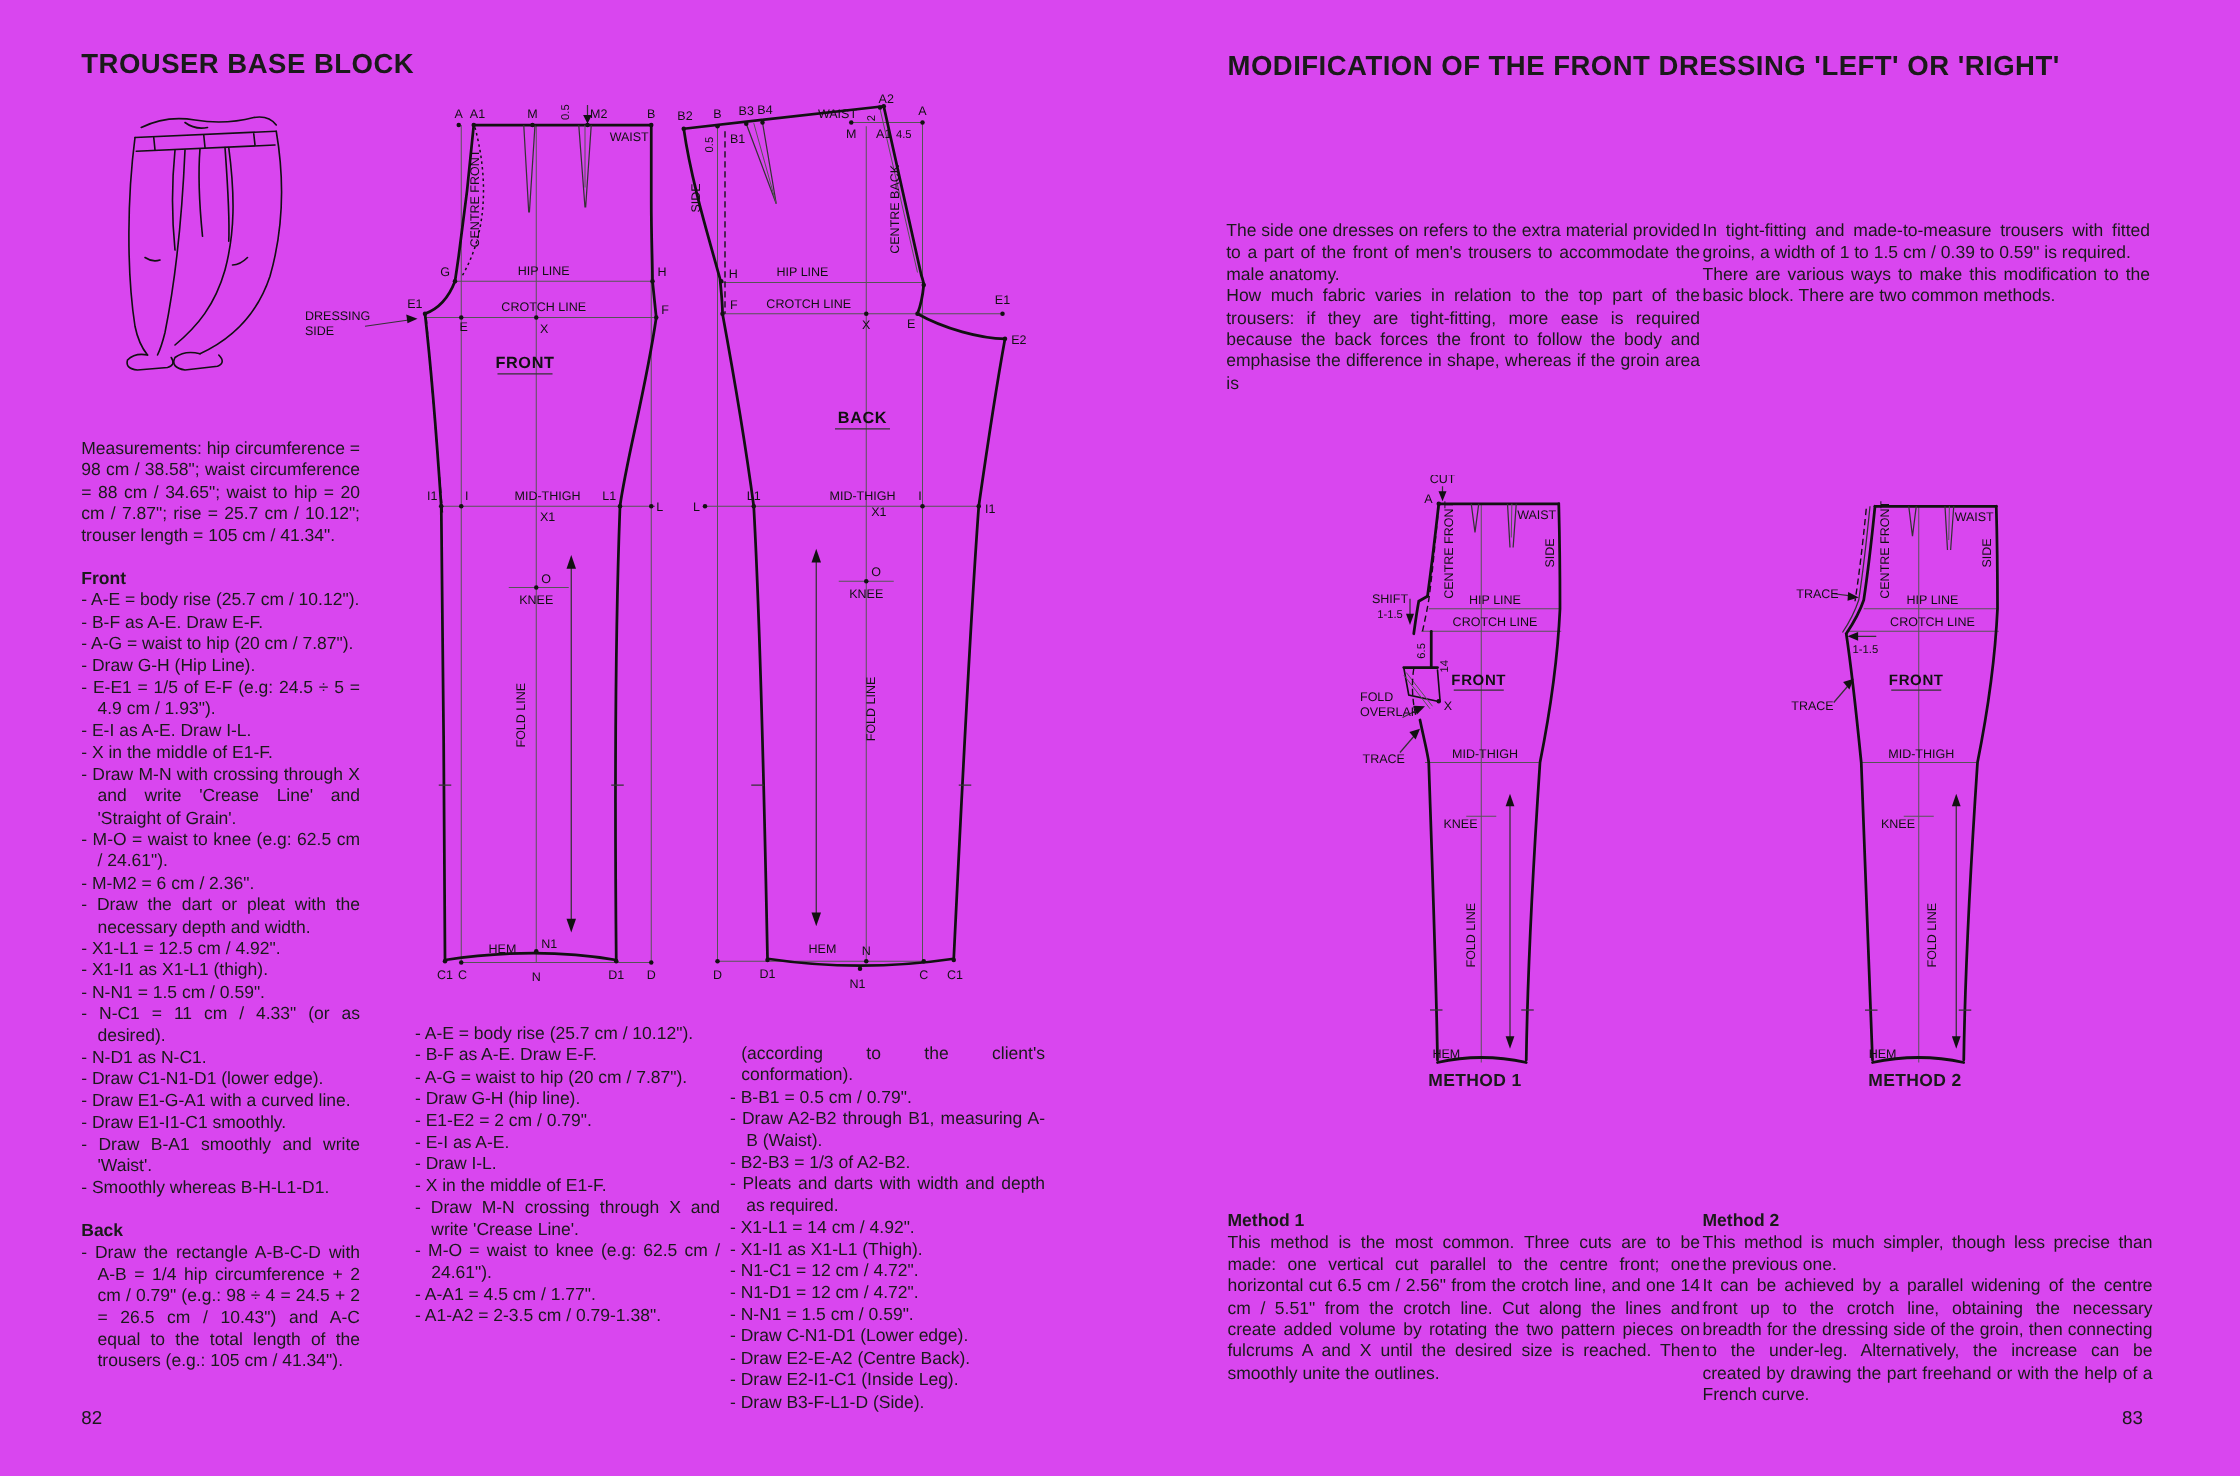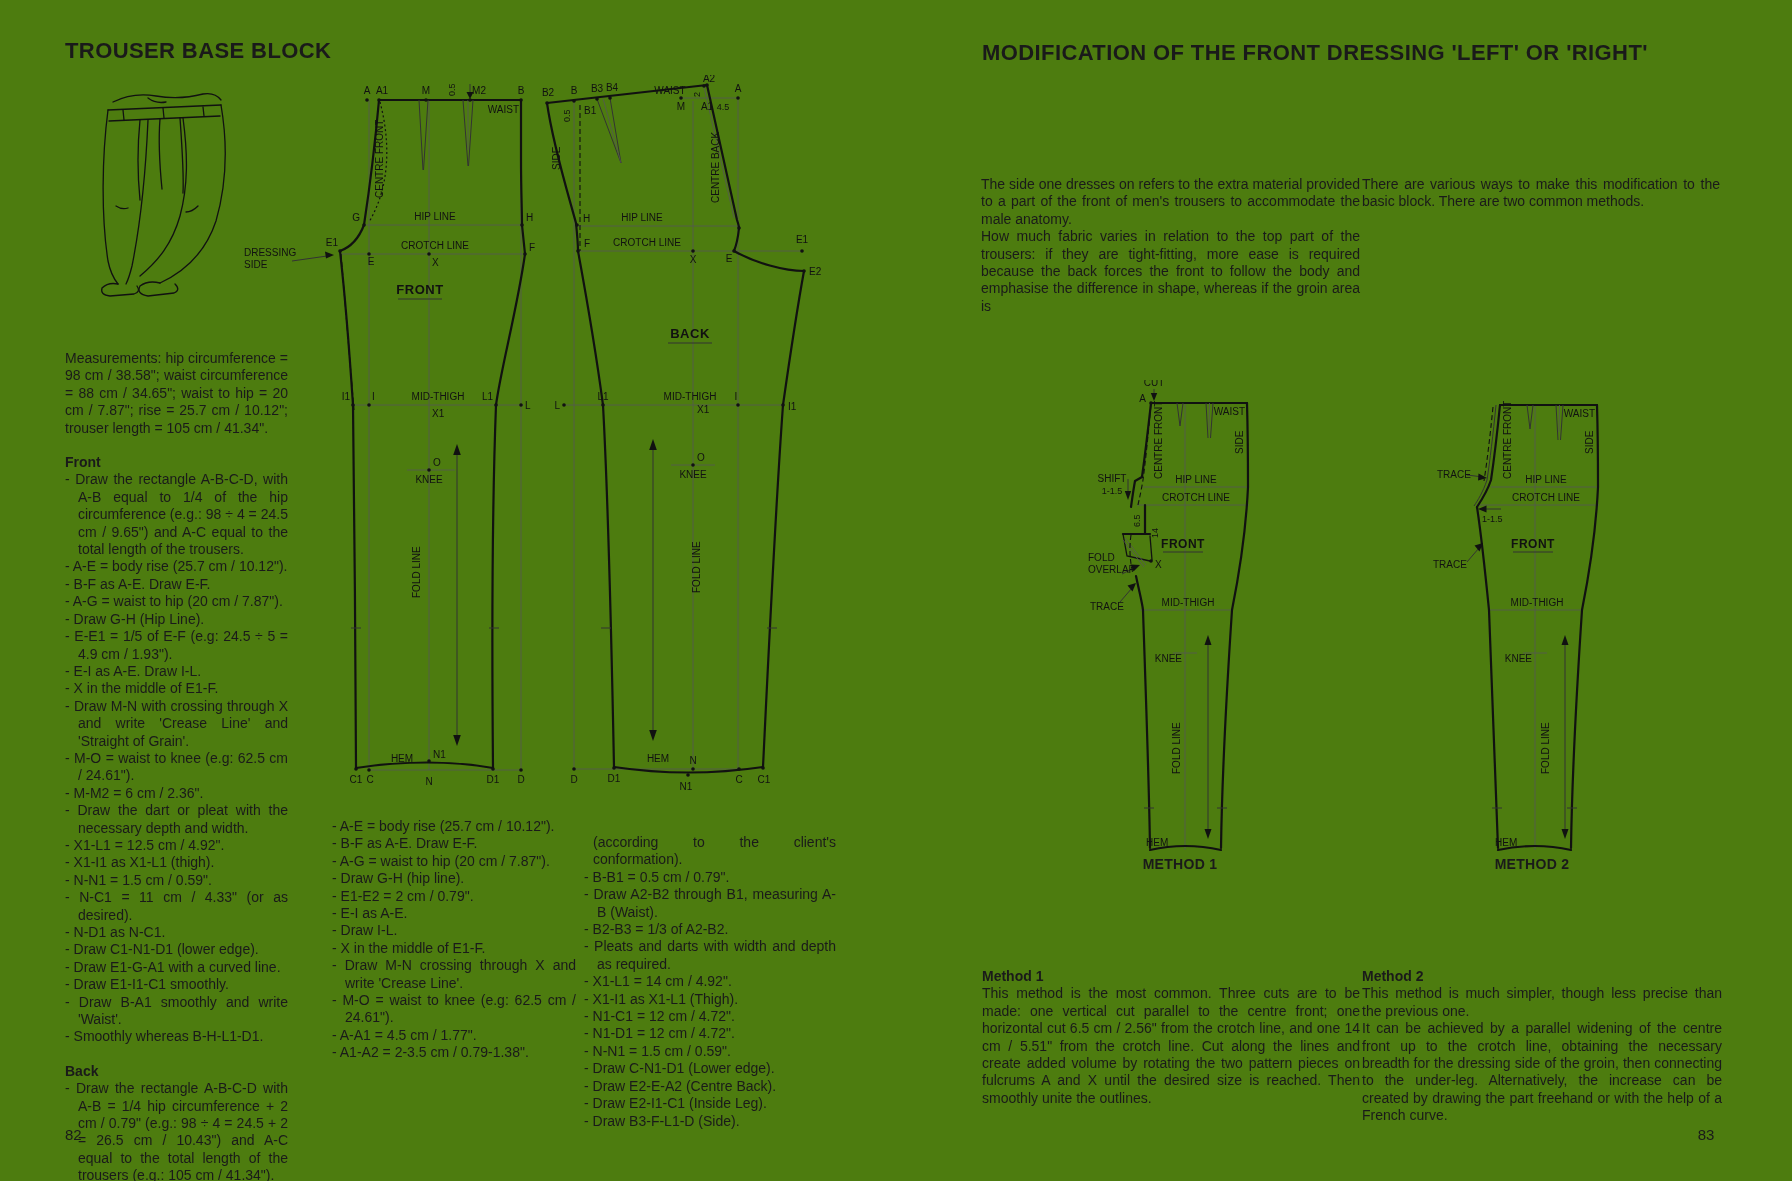--- a/index.html
+++ b/index.html
@@ -1,16 +1,16 @@
 <!DOCTYPE html>
 <html><head>
 <meta charset="utf-8">
 <style>
   html,body{margin:0;padding:0;background:#e8e8e8;}
-  .spread{position:relative;width:1792px;height:1181px;background:#4d7c0f;
+  .spread{position:relative;width:1792px;height:1181px;background:#d946ef;
     font-family:"Liberation Sans",sans-serif;color:#1a1a1a;overflow:hidden;}
   .abs{position:absolute;}
   .page-title{font-size:22px;font-weight:bold;letter-spacing:.4px;white-space:nowrap;}
   .body-col{font-size:14px;line-height:17.4px;text-align:justify;}
   .body-col p{margin:0;}
   .sec-head{font-weight:bold;margin:17px 0 0 0;}
   .step{padding-left:13px;text-indent:-13px;}
   .cont-line{padding-left:9px;}
   .page-num{font-size:15px;}
   .caption{font-size:14px;font-weight:bold;text-align:center;letter-spacing:.3px;}
@@ -53,21 +53,20 @@
       <path d="M30,198 Q20,196 14,202 Q12,209 22,210 L46,208 Q53,206 49,200"></path>
       <path d="M72,197 Q60,194 52,200 Q48,208 60,210 L86,207 Q93,204 87,198"></path>
       <path d="M28,120 q6,4 12,2 M110,120 q-6,6 -12,6"></path>
     </g>
   </svg>
 
   <div class="abs body-col" style="left:65px;top:350px;width:223px;">
     <p>Measurements: hip circumference = 98 cm / 38.58"; waist circumference = 88 cm / 34.65"; waist to hip = 20 cm / 7.87"; rise = 25.7 cm / 10.12"; trouser length = 105 cm / 41.34".</p>
     <div class="sec-head">Front</div>
     <div>
-      <div class="step">- Draw the rectangle A-B-C-D, with A-B equal to 1/4 of the hip circumference (e.g.: 98 ÷ 4 = 24.5 cm / 9.65") and A-C equal to the total length of the trousers.</div>
       <div class="step">- A-E = body rise (25.7 cm / 10.12").</div>
       <div class="step">- B-F as A-E. Draw E-F.</div>
       <div class="step">- A-G = waist to hip (20 cm / 7.87").</div>
       <div class="step">- Draw G-H (Hip Line).</div>
       <div class="step">- E-E1 = 1/5 of E-F (e.g: 24.5 ÷ 5 = 4.9 cm / 1.93").</div>
       <div class="step">- E-I as A-E. Draw I-L.</div>
       <div class="step">- X in the middle of E1-F.</div>
       <div class="step">- Draw M-N with crossing through X and write 'Crease Line' and 'Straight of Grain'.</div>
       <div class="step">- M-O = waist to knee (e.g: 62.5 cm / 24.61").</div>
       <div class="step">- M-M2 = 6 cm / 2.36".</div>
@@ -324,20 +323,21 @@
 
   <div class="abs page-num" style="left:65px;top:1126px;">82</div>
 
   <div class="abs page-title" style="left:982px;top:40px;">MODIFICATION OF THE FRONT DRESSING 'LEFT' OR 'RIGHT'</div>
 
   <div class="abs body-col" style="left:981px;top:176px;width:379px;">
     <p>The side one dresses on refers to the extra material provided to a part of the front of men's trousers to accommodate the male anatomy.</p>
     <p>How much fabric varies in relation to the top part of the trousers: if they are tight-fitting, more ease is required because the back forces the front to follow the body and emphasise the difference in shape, whereas if the groin area is</p>
   </div>
   <div class="abs body-col" style="left:1362px;top:176px;width:358px;">
+    <p>In tight-fitting and made-to-measure trousers with fitted groins, a width of 1 to 1.5 cm / 0.39 to 0.59" is required.</p>
     <p>There are various ways to make this modification to the basic block. There are two common methods.</p>
   </div>
 
   <svg class="abs" style="left:1080px;top:380px;" width="200" height="480" viewBox="0 0 200 480">
     <g class="gd">
       <line x1="63" y1="107" x2="168" y2="107"></line>
       <line x1="57" y1="125" x2="169" y2="125"></line>
       <line x1="60" y1="230" x2="151" y2="230"></line>
       <line x1="105" y1="23" x2="105" y2="470"></line>
       <line x1="93" y1="273" x2="117" y2="273"></line>

